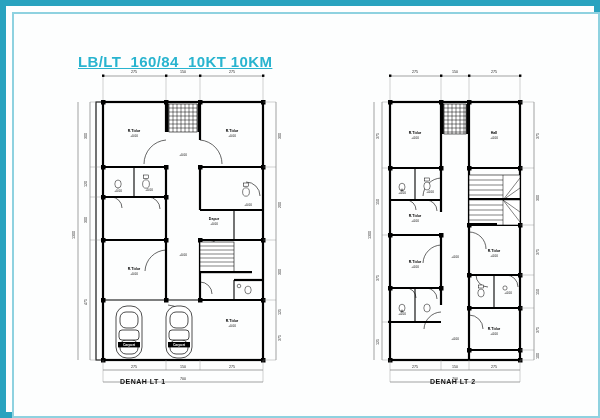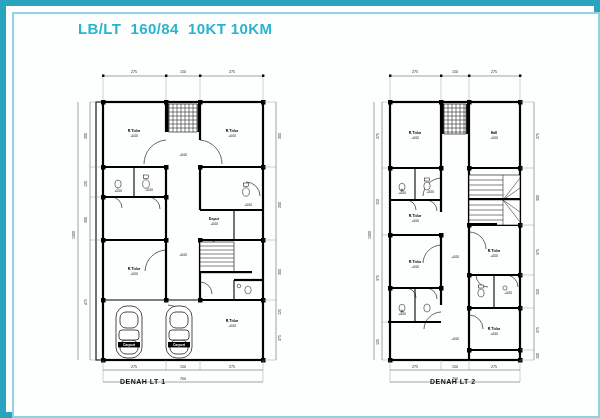--- a/index.html
+++ b/index.html
@@ -30,27 +30,28 @@
     width: 588px; height: 406px;
     box-sizing: border-box;
     border: 2px solid #8fd2e0;
     background: #fdfefe;
   }
 
   
   #title {
     position: absolute;
     left: 78px;
-    top: 20px;
+    top: 53px;
     font-size: 15px;
     font-weight: bold;
     letter-spacing: 0.4px;
     color: #29b4cf;
     white-space: pre;
     font-family: "Liberation Sans", sans-serif;
+    text-decoration: underline;
   }
 
   
   .plan {
     position: absolute;
     color: #000;
   }
   #plan1 { left: 48px; top: 60px; width: 240px; height: 340px; }
   #plan2 { left: 368px; top: 60px; width: 200px; height: 340px; }
 

